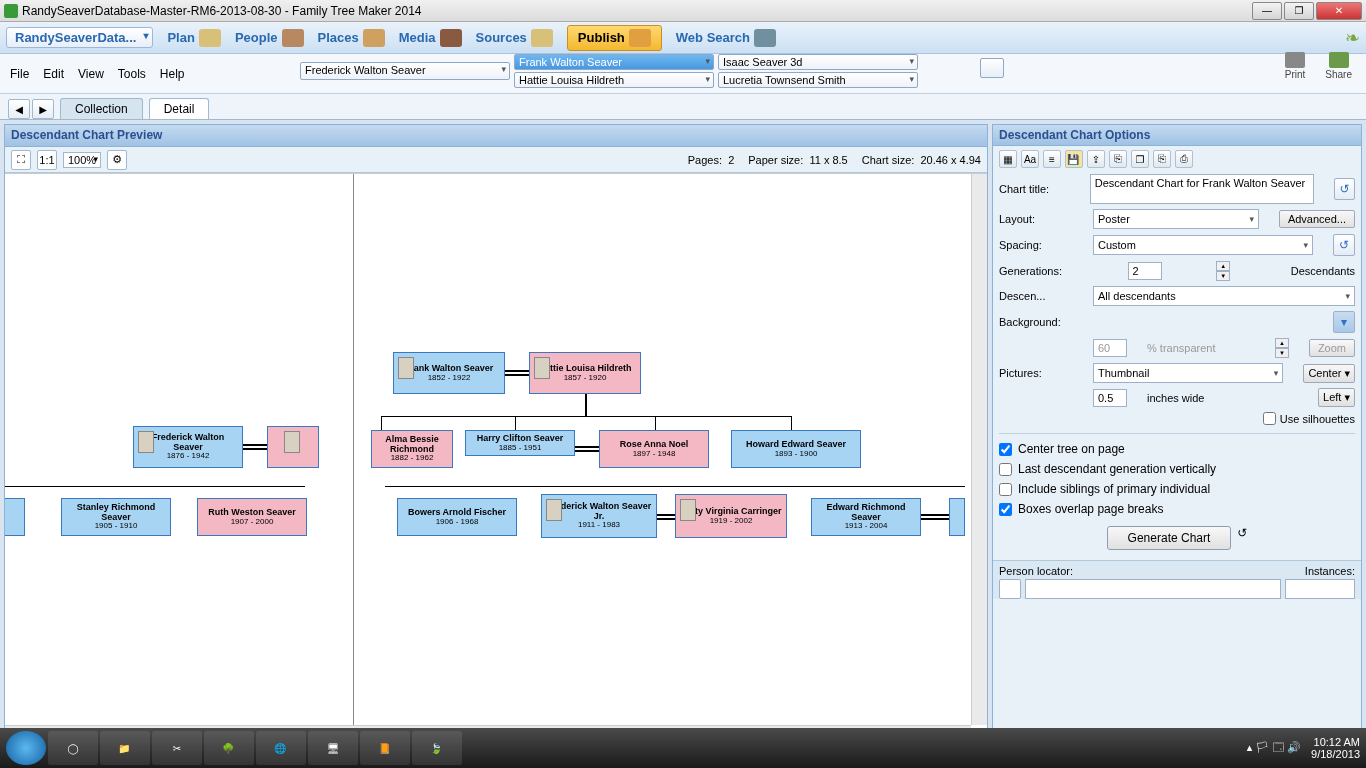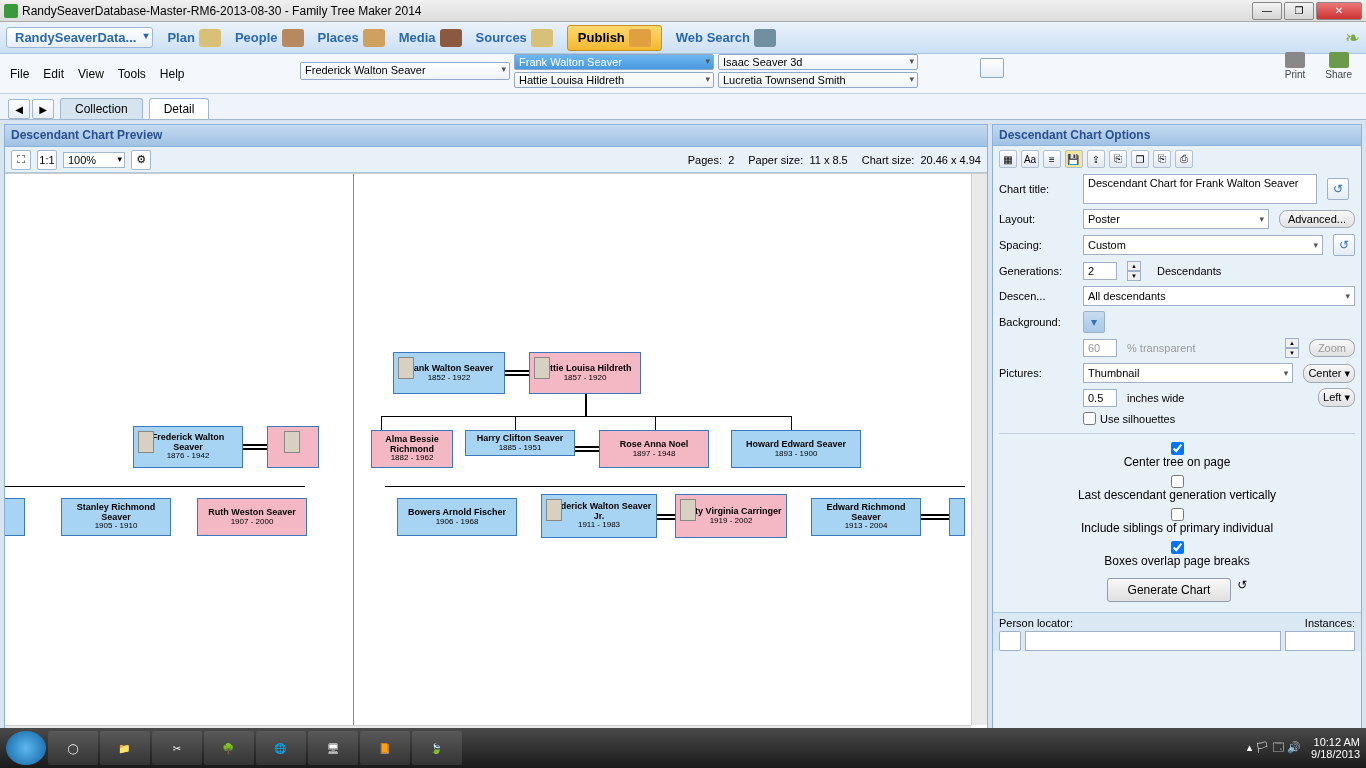--- a/index.html
+++ b/index.html
@@ -29,53 +29,53 @@
 .menubar .psicon { width:20px; height:16px; background:#888; margin:0 auto 1px; border-radius:2px; }
 .tabbar { height:26px; background:#eef4fa; display:flex; align-items:flex-end; gap:2px; padding-left:8px; border-bottom:1px solid #a0b8d0; }
 .tabbar .navbt { width:22px; height:20px; background:linear-gradient(#fff,#e8eef6); border:1px solid #a0b8d0; border-radius:2px; display:flex; align-items:center; justify-content:center; font-size:10px; }
 .tabbar .tab { padding:3px 14px; font-size:12px; background:#d6e4f0; border:1px solid #a0b8d0; border-bottom:none; border-radius:3px 3px 0 0; margin-left:4px; }
 .tabbar .tab.active { background:#fff; }
 .content { display:flex; height:calc(100% - 22px - 32px - 22px - 26px - 40px); }
 .preview { flex:1; display:flex; flex-direction:column; border:1px solid #8bb2d9; margin:4px; background:#bcd4ec; }
 .preview .phead { height:22px; background:linear-gradient(#c4daf0,#a0c2e4); font-size:12px; font-weight:bold; color:#2a5090; padding:3px 6px; border-bottom:1px solid #8bb2d9; }
 .preview .ptool { height:26px; background:#e8f0f8; border-bottom:1px solid #b0c8dc; display:flex; align-items:center; gap:6px; padding:0 6px; font-size:11px; }
 .preview .ztool { width:20px; height:20px; border:1px solid #a0b8d0; background:#fff; border-radius:2px; display:flex; align-items:center; justify-content:center; }
-.preview .zoomsel { background:#fff; border:1px solid #a0b8d0; padding:1px 28px 1px 4px; position:relative; }
+.preview .zoomsel { background:#fff; border:1px solid #a0b8d0; padding:1px 4px 1px 4px; position:relative; }
 .preview .zoomsel::after { content:"▾"; position:absolute; right:2px; font-size:9px; }
 .preview .pageinfo { margin-left:auto; display:flex; gap:14px; }
 .preview .canvas { flex:1; background:#fff; position:relative; overflow:hidden; border-top:1px solid #ccc; }
 .preview .scroll-v { position:absolute; right:0; top:0; bottom:16px; width:16px; background:#eaeaea; border-left:1px solid #ccc; }
 .preview .scroll-h { position:absolute; left:0; right:16px; bottom:0; height:16px; background:#eaeaea; border-top:1px solid #ccc; }
 .preview .hthumb { position:absolute; left:350px; width:200px; top:2px; bottom:2px; background:linear-gradient(#f8f8f8,#d8d8d8); border:1px solid #b0b0b0; border-radius:3px; }
 .pagebrk { position:absolute; top:0; bottom:16px; width:1px; background:#888; left:348px; }
 .person { position:absolute; border:1px solid #3a78c0; font-size:9px; text-align:center; padding:2px; display:flex; flex-direction:column; justify-content:center; line-height:1.1; }
 .person.m { background:#a8d4f4; }
 .person.f { background:#f4b8c4; }
 .person .pname { font-weight:bold; }
 .person .pdates { font-size:8px; }
 .person .pimg { position:absolute; left:4px; top:4px; width:16px; height:22px; background:#d8d0c0; border:1px solid #888; }
 .cline { position:absolute; background:#000; }
 .options { width:370px; margin:4px 4px 4px 0; display:flex; flex-direction:column; }
 .options .ohead { height:22px; background:linear-gradient(#c4daf0,#a0c2e4); font-size:12px; font-weight:bold; color:#2a5090; padding:3px 6px; border:1px solid #8bb2d9; }
 .options .obody { flex:1; background:#e8f0f8; border:1px solid #8bb2d9; border-top:none; padding:4px 6px; font-size:12px; overflow:hidden; }
 .options .toolrow { display:flex; gap:4px; margin-bottom:6px; }
 .options .otool { width:18px; height:18px; background:linear-gradient(#fff,#e0e8f0); border:1px solid #b0c0d0; border-radius:2px; font-size:10px; display:flex; align-items:center; justify-content:center; }
-.orow { display:flex; align-items:center; margin-bottom:5px; gap:10px; }
+.orow { display:flex; align-items:center; margin-bottom:5px; gap:20px;justify-content:space-between; }
 .orow .lbl { width:74px; font-size:11px; }
 .orow textarea, .orow input[type=text], .orow .sel, .orow .num { background:#fff; border:1px solid #a0b0c8; font-size:11px; padding:2px 4px; font-family:inherit; }
 .orow textarea { width:234px; height:30px; resize:none; }
 .orow .sel { flex:1; position:relative; padding-right:16px; height:20px; line-height:15px; }
 .orow .sel::after { content:"▾"; position:absolute; right:4px; font-size:9px; color:#555; }
-.orow .btn { background:linear-gradient(#f8f8f8,#e0e0e0); border:1px solid #a0a8b8; border-radius:8px; padding:2px 8px; font-size:11px; }
+.orow .btn { background:linear-gradient(#f8f8f8,#e0e0e0); border:1px solid #a0a8b8; border-radius:2px; padding:2px 8px; font-size:11px; }
 .orow .undo { width:22px; height:22px; background:linear-gradient(#fff,#e4ecf4); border:1px solid #a0b0c8; border-radius:2px; display:flex; align-items:center; justify-content:center; color:#3070c0; font-size:12px; }
 .orow .num { width:34px; }
 .orow .spin { width:14px; height:20px; display:flex; flex-direction:column; }
 .orow .spin div { flex:1; background:#f0f0f0; border:1px solid #a0b0c8; font-size:6px; display:flex; align-items:center; justify-content:center; }
 .checks { margin-top:8px; border-top:1px solid #c0d0e0; padding-top:8px; }
-.checks label { display:flex; align-items:center; font-size:12px; margin-bottom:6px;flex-direction:column; }
+.checks label { display:flex; align-items:center; gap:6px; font-size:12px; margin-bottom:6px; }
 .genbtn { display:flex; justify-content:center; gap:6px; margin-top:10px; }
 .genbtn .btn { background:linear-gradient(#f8f8f8,#e0e0e0); border:1px solid #909cb0; border-radius:3px; padding:4px 20px; font-size:12px; }
 .locator { margin-top:10px; border-top:1px solid #b0c8dc; padding-top:4px; background:#dae8f4; margin-left:-6px; margin-right:-6px; padding-left:6px; padding-right:6px; }
 .locator .lrow { display:flex; justify-content:space-between; font-size:11px; margin-bottom:2px; }
 .locator .linputs { display:flex; gap:4px; }
 .locator .lbtn { width:22px; height:20px; border:1px solid #a0b0c8; background:#fff; border-radius:2px; }
 .locator .lsel { flex:1; height:20px; border:1px solid #a0b0c8; background:#fff; }
 .locator .lsel.sm { width:70px; flex:none; }
 .taskbar { position:absolute; left:0; right:0; bottom:0; height:40px; background:linear-gradient(#4a4a4a,#1a1a1a); display:flex; align-items:center; padding:0 6px; gap:2px; }
 .taskbar .tb { width:50px; height:34px; background:rgba(255,255,255,0.1); border-radius:2px; display:flex; align-items:center; justify-content:center; color:#fff; font-size:10px; }

